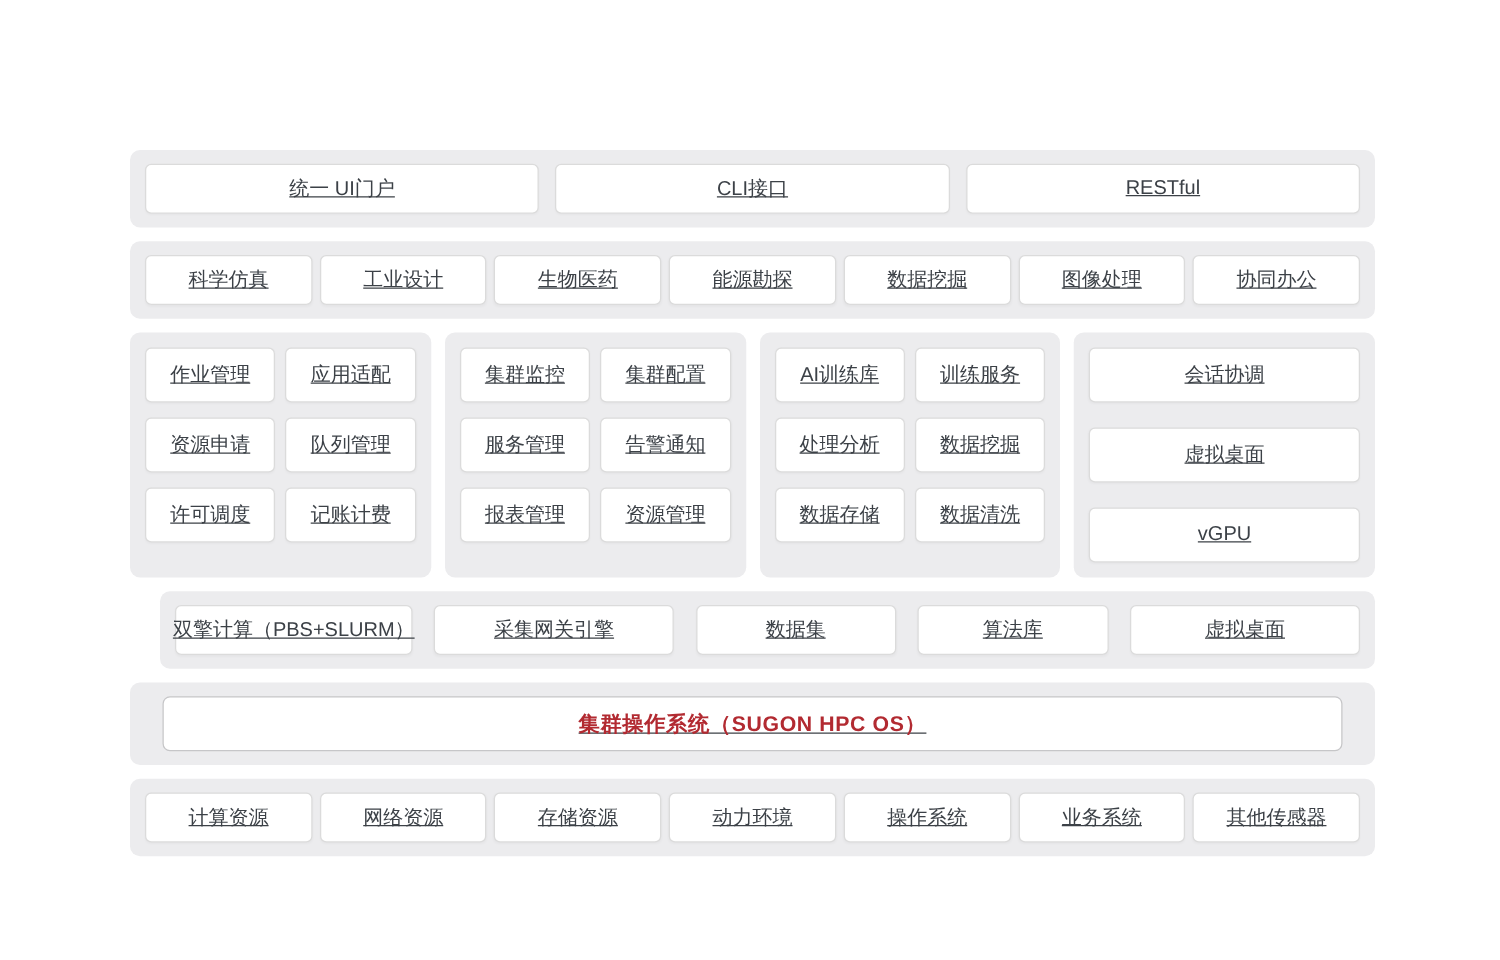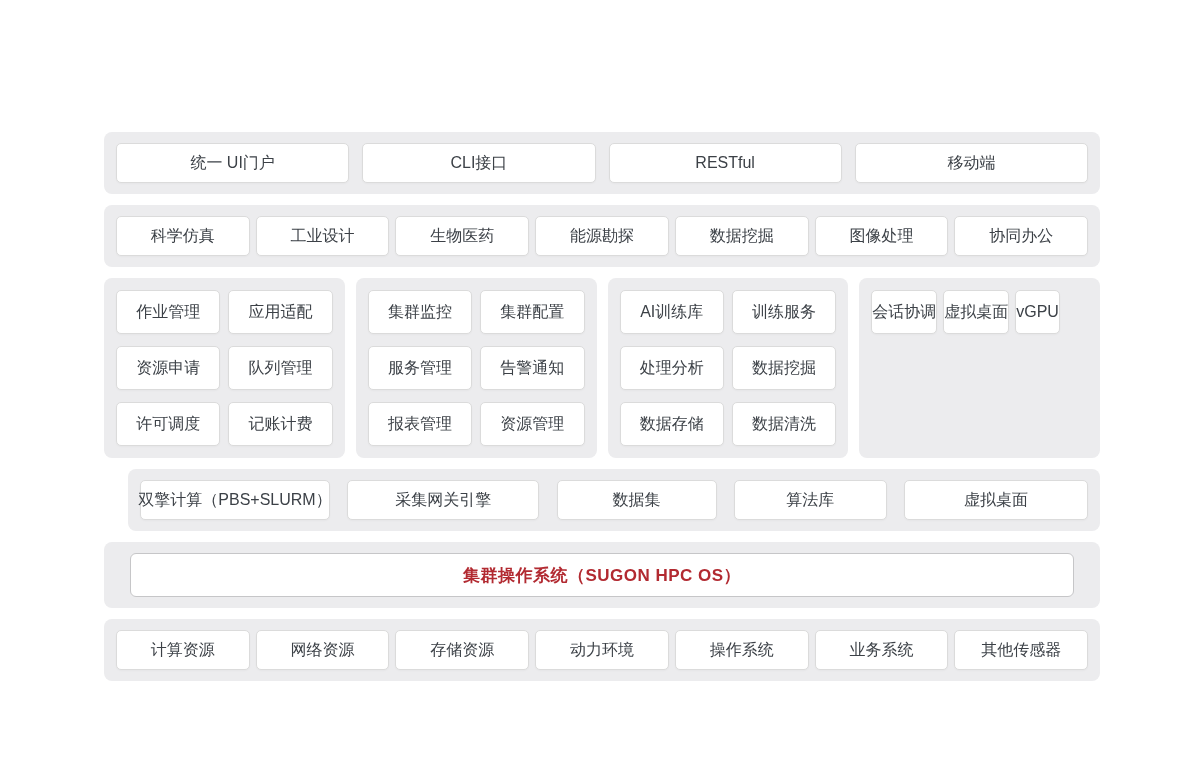--- a/index.html
+++ b/index.html
@@ -12,22 +12,22 @@
   }
   * { box-sizing: border-box; margin: 0; padding: 0; }
   html, body { background: #FFFFFF; }
   body {
     width: 1200px; height: 768px;
     font-family: "Liberation Sans", "DejaVu Sans", sans-serif;
     color: var(--text);
   }
   .canvas { position: relative; width: 1200px; height: 768px; overflow: hidden; }
   .stack {
-    position: absolute; left: 104px; top: 132px; width: 996px;
-    display: flex; flex-direction: column; gap: 11px;
+    position: absolute; left: 104px; top: 120px; width: 996px;
+    display: flex; flex-direction: column; gap: 11px; text-decoration: underline;
   }
   .layer {
     background: var(--container-bg);
     border-radius: 8px;
     padding: 11px 12px;
     display: flex; gap: 13px;
   }
   .box {
     background: var(--box-bg);
     border: 1px solid var(--box-border);
@@ -49,21 +49,21 @@
     background: var(--container-bg);
     border-radius: 8px;
     padding: 12px;
   }
   .module-grid {
     display: grid;
     grid-template-columns: 1fr 1fr;
     column-gap: 8px; row-gap: 12px;
   }
   .module-grid .box, .module-col .box { height: 44px; }
-  .module-col { display: flex; gap: 6px; }
+  .module-col { display: flex; flex-direction: column; gap: 20px; }
 
   .layer-engines { justify-content: space-between; gap: 0; margin-left: 24px; }
   .layer-engines .box.w1 { width: 190px; }
   .layer-engines .box.w2 { width: 192px; }
   .layer-engines .box.w3 { width: 160px; }
   .layer-engines .box.w4 { width: 153px; }
   .layer-engines .box.w5 { width: 184px; }
 
   .layer-os { padding: 11px 26px; }
   .os-box {
@@ -80,21 +80,20 @@
 </head>
 <body>
 
 <div class="canvas">
   <div class="stack">
 
     <div class="layer layer-interface">
       <div class="box">统一 UI门户</div>
       <div class="box">CLI接口</div>
       <div class="box">RESTful</div>
-      <div class="box">移动端</div>
     </div>
 
     <div class="layer layer-apps">
       <div class="box">科学仿真</div>
       <div class="box">工业设计</div>
       <div class="box">生物医药</div>
       <div class="box">能源勘探</div>
       <div class="box">数据挖掘</div>
       <div class="box">图像处理</div>
       <div class="box">协同办公</div>

